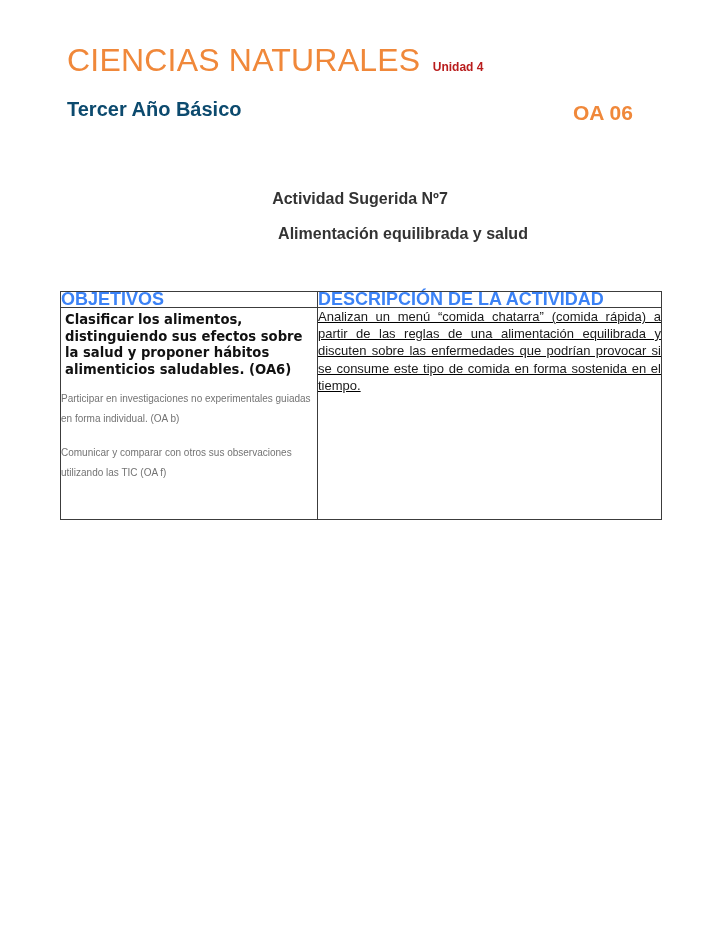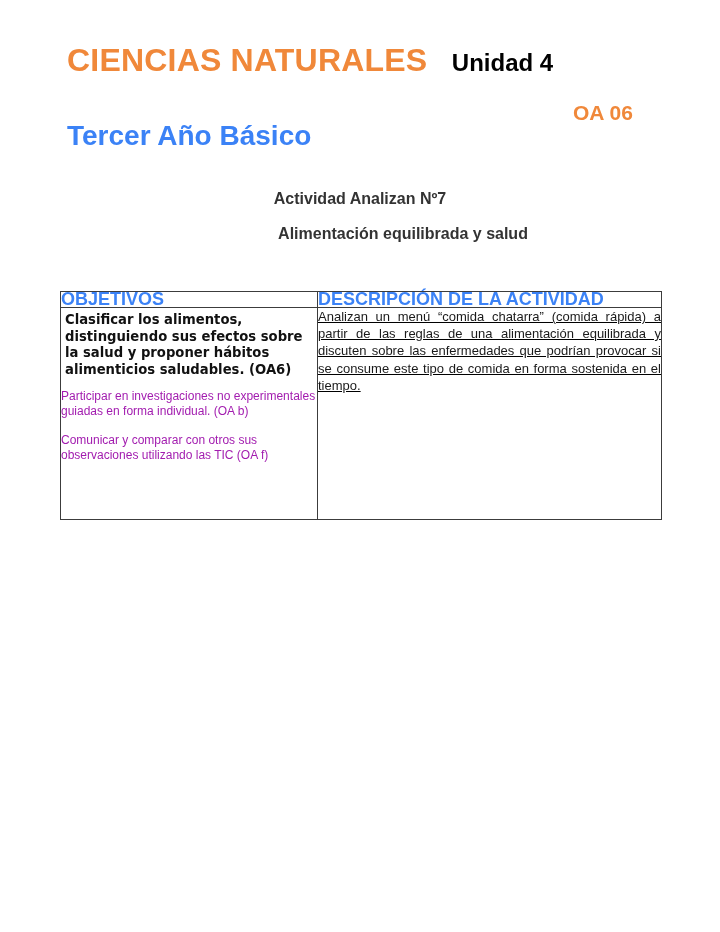--- a/index.html
+++ b/index.html
@@ -15,38 +15,37 @@
       font-family: "Liberation Sans", sans-serif;
     }
     .title-line {
       position: absolute;
       left: 67px;
       top: 42px;
       white-space: nowrap;
     }
     .main-title {
       font-size: 32px;
-      font-weight: bold;
+      font-weight: normal;
       color: #f0883a;
       letter-spacing: 0.2px;
     }
     .unit {
-      font-size: 24px;
+      font-size: 12px;
       font-weight: bold;
-      color: #000000;
-      margin-left: 20px;
+      color: #b91c1c;
+      margin-left: 8px;
     }
     .grade {
       position: absolute;
       left: 67px;
       top: 98px;
-      font-size: 28px;
+      font-size: 20px;
       font-weight: bold;
-      color: #3b82f6;
-      margin-top: 22px;
+      color: #0c4a6e;
     }
     .oa-code {
       position: absolute;
       left: 533px;
       top: 101px;
       font-size: 21px;
       font-weight: bold;
       color: #f0883a;
       margin-left: 40px;
     }
@@ -103,23 +102,23 @@
     .obj-main {
       font-family: "DejaVu Sans", sans-serif;
       font-weight: bold;
       font-size: 13.2px;
       line-height: 16.5px;
       color: #111111;
       margin: 4px;
     }
     .obj-secondary {
       font-family: "Liberation Sans", sans-serif;
-      font-size: 12px;
-      line-height: 15px;
-      color: #a21caf;
+      font-size: 10px;
+      line-height: 20px;
+      color: #737373;
       margin: 11px 0 0 0;
     }
     .obj-secondary + .obj-secondary {
       margin-top: 14px;
     }
     td.description-cell {
       padding: 16px 6px 0 36px;
       text-decoration: underline;
     }
     .desc-text {
@@ -135,21 +134,21 @@
 <body>
 
 <div class="title-line">
   <span class="main-title">CIENCIAS NATURALES</span>
   <span class="unit">Unidad 4</span>
 </div>
 
 <div class="grade">Tercer Año Básico</div>
 <div class="oa-code">OA 06</div>
 
-<div class="activity-number">Actividad Analizan Nº7</div>
+<div class="activity-number">Actividad Sugerida Nº7</div>
 <div class="activity-title">Alimentación equilibrada y salud</div>
 
 <table class="activity-table">
   <colgroup>
     <col class="c1">
     <col class="c2">
   </colgroup>
   <thead>
     <tr>
       <th>OBJETIVOS</th>

